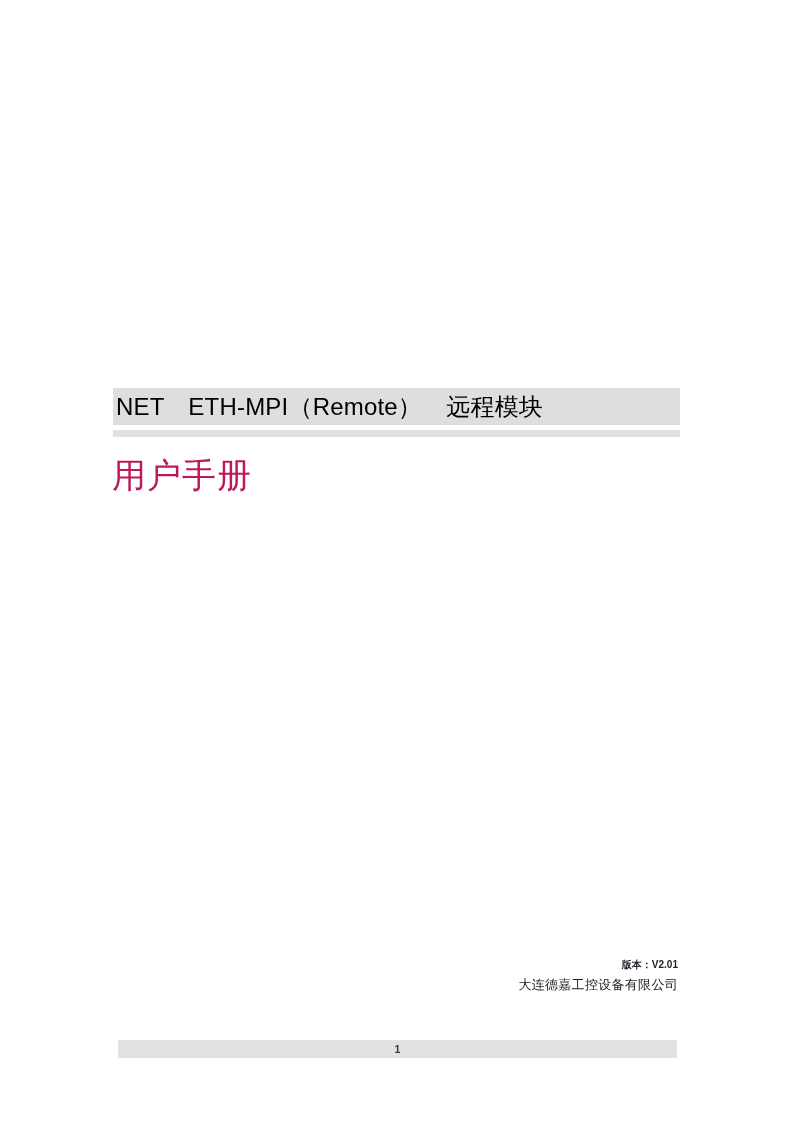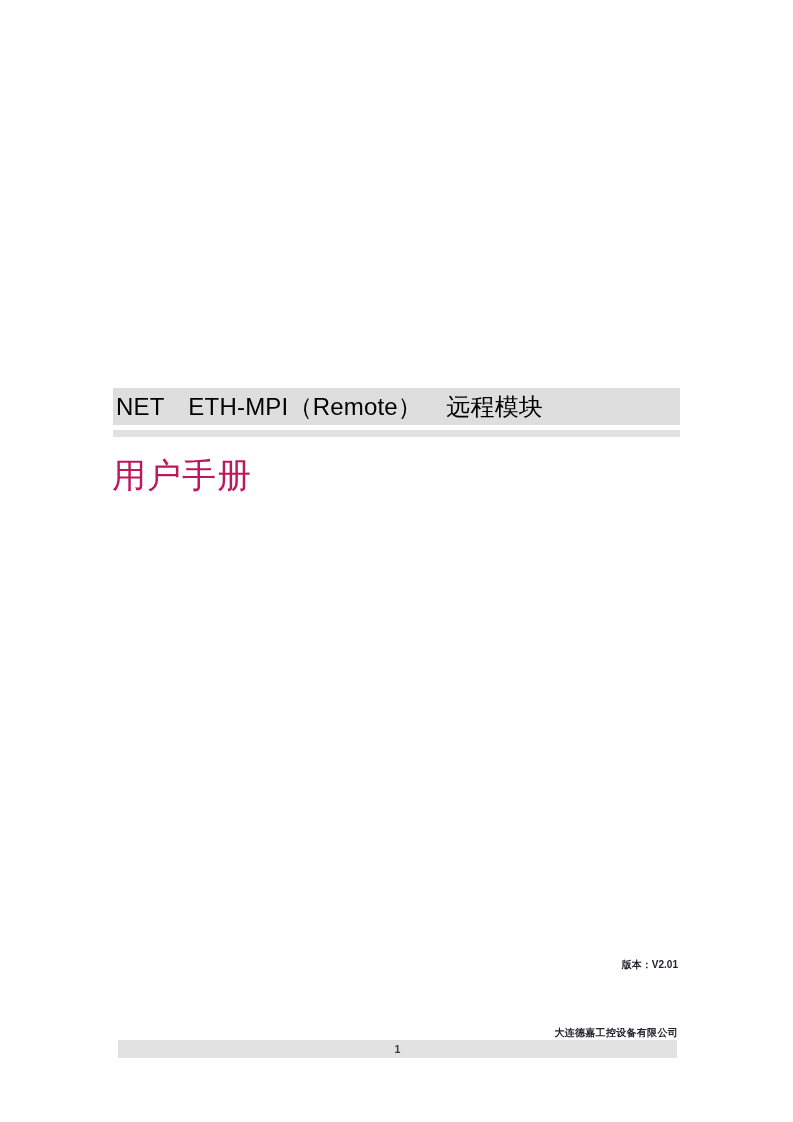--- a/index.html
+++ b/index.html
@@ -78,24 +78,23 @@
     color: #22222b;
   }
   .imprint-line {
     font-family: "Liberation Sans", "DejaVu Sans", sans-serif;
     font-size: 10px;
     font-weight: 700;
     line-height: 20px;
     white-space: nowrap;
   }
   .imprint-line.company {
-    font-weight: 700;
-    font-size: 10px;
+    font-weight: 400;
+    font-size: 13px;
     letter-spacing: 0.3px;
-    margin-top: 48px;
   }
 
   
   .footer-bar {
     position: absolute;
     left: 118px;
     top: 1040px;
     width: 559px;
     height: 18px;
     background: #e2e2e2;

